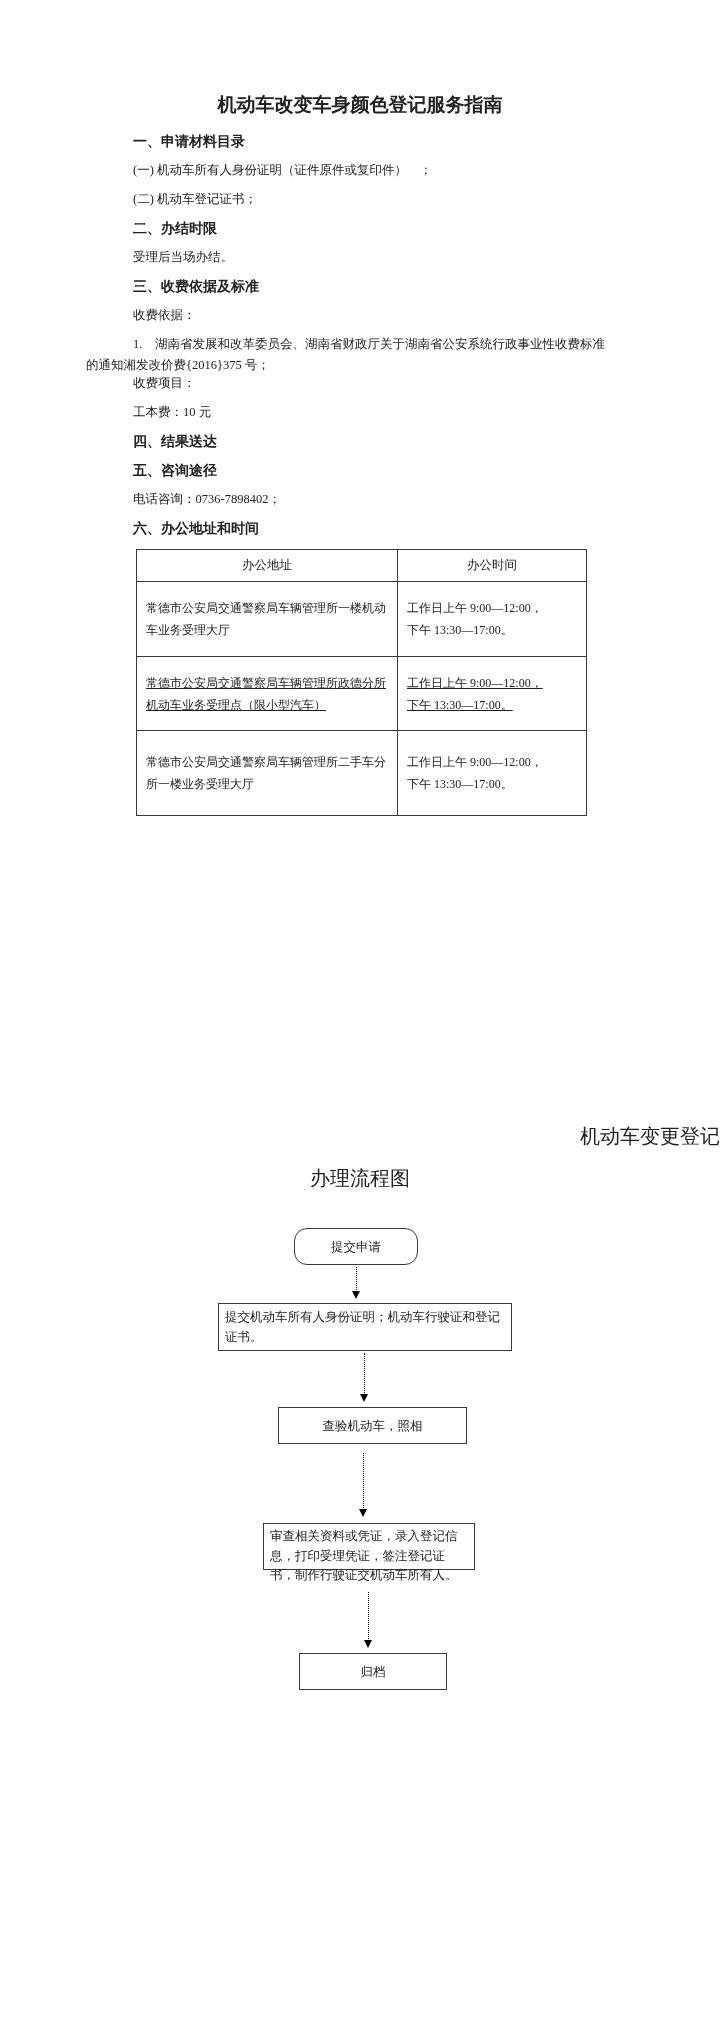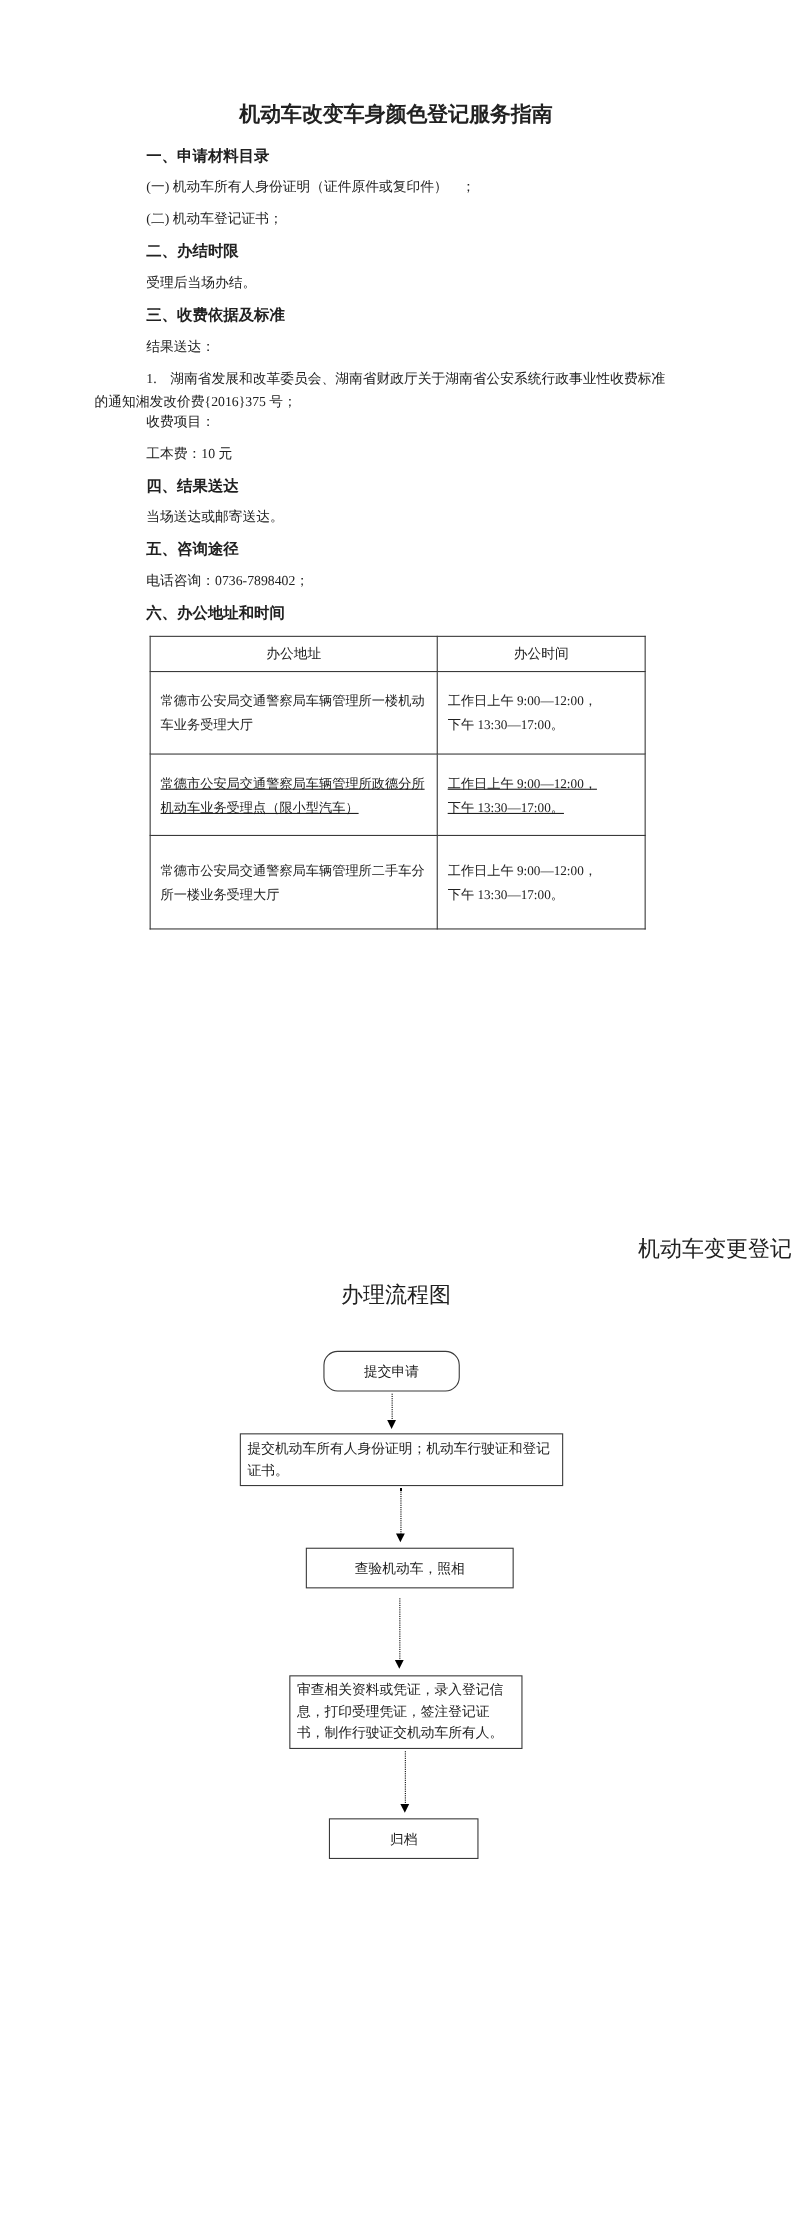--- a/index.html
+++ b/index.html
@@ -93,49 +93,48 @@
     border-left: 4.5px solid transparent;
     border-right: 4.5px solid transparent;
     border-top: 8px solid #000000;
   }
   .b1 { left: 294px; top: 1228px; width: 124px; height: 37px; border-radius: 13px; }
   .a1 { left: 352px; top: 1267px; height: 32px; }
   .b2 { left: 218px; top: 1303px; width: 294px; height: 48px; }
   .a2 { left: 360px; top: 1353px; height: 49px; }
   .b3 { left: 278px; top: 1407px; width: 189px; height: 37px; }
   .a3 { left: 359px; top: 1453px; height: 64px; }
-  .b4 { left: 263px; top: 1523px; width: 212px; height: 67px; padding: 4px 6px; line-height: 19.5px; }
+  .b4 { left: 263px; top: 1523px; width: 212px; height: 47px; padding: 4px 6px; line-height: 19.5px; }
   .a4 { left: 364px; top: 1592px; height: 56px; }
-  .b5 { left: 299px; top: 1653px; width: 136px; height: 37px; }
+  .b5 { left: 299px; top: 1653px; width: 148px; height: 37px; }
   .t1 { top: 1124px; text-align: right; }
   .t2 { top: 1166px; }
 </style>
 </head>
 <body>
 
 <div class="page">
 
   <div class="doc-title">机动车改变车身颜色登记服务指南</div>
 
   <div class="doc">
     <div class="h2">一、申请材料目录</div>
     <p class="para">(一) 机动车所有人身份证明（证件原件或复印件）　；</p>
     <p class="para">(二) 机动车登记证书；</p>
 
     <div class="h2">二、办结时限</div>
     <p class="para">受理后当场办结。</p>
 
     <div class="h2">三、收费依据及标准</div>
-    <p class="para">结果送达：</p>
+    <p class="para">收费依据：</p>
     <p class="para after-tight">1.　湖南省发展和改革委员会、湖南省财政厅关于湖南省公安系统行政事业性收费标准的通知湘发改价费{2016}375 号；</p>
     <p class="para">收费项目：</p>
     <p class="para">工本费：10 元</p>
 
     <div class="h2">四、结果送达</div>
-    <p class="para">当场送达或邮寄送达。</p>
 
     <div class="h2">五、咨询途径</div>
     <p class="para">电话咨询：0736-7898402；</p>
 
     <div class="h2">六、办公地址和时间</div>
 
     <table class="office-table">
       <colgroup>
           <col class="col-addr">
           <col class="col-time">

